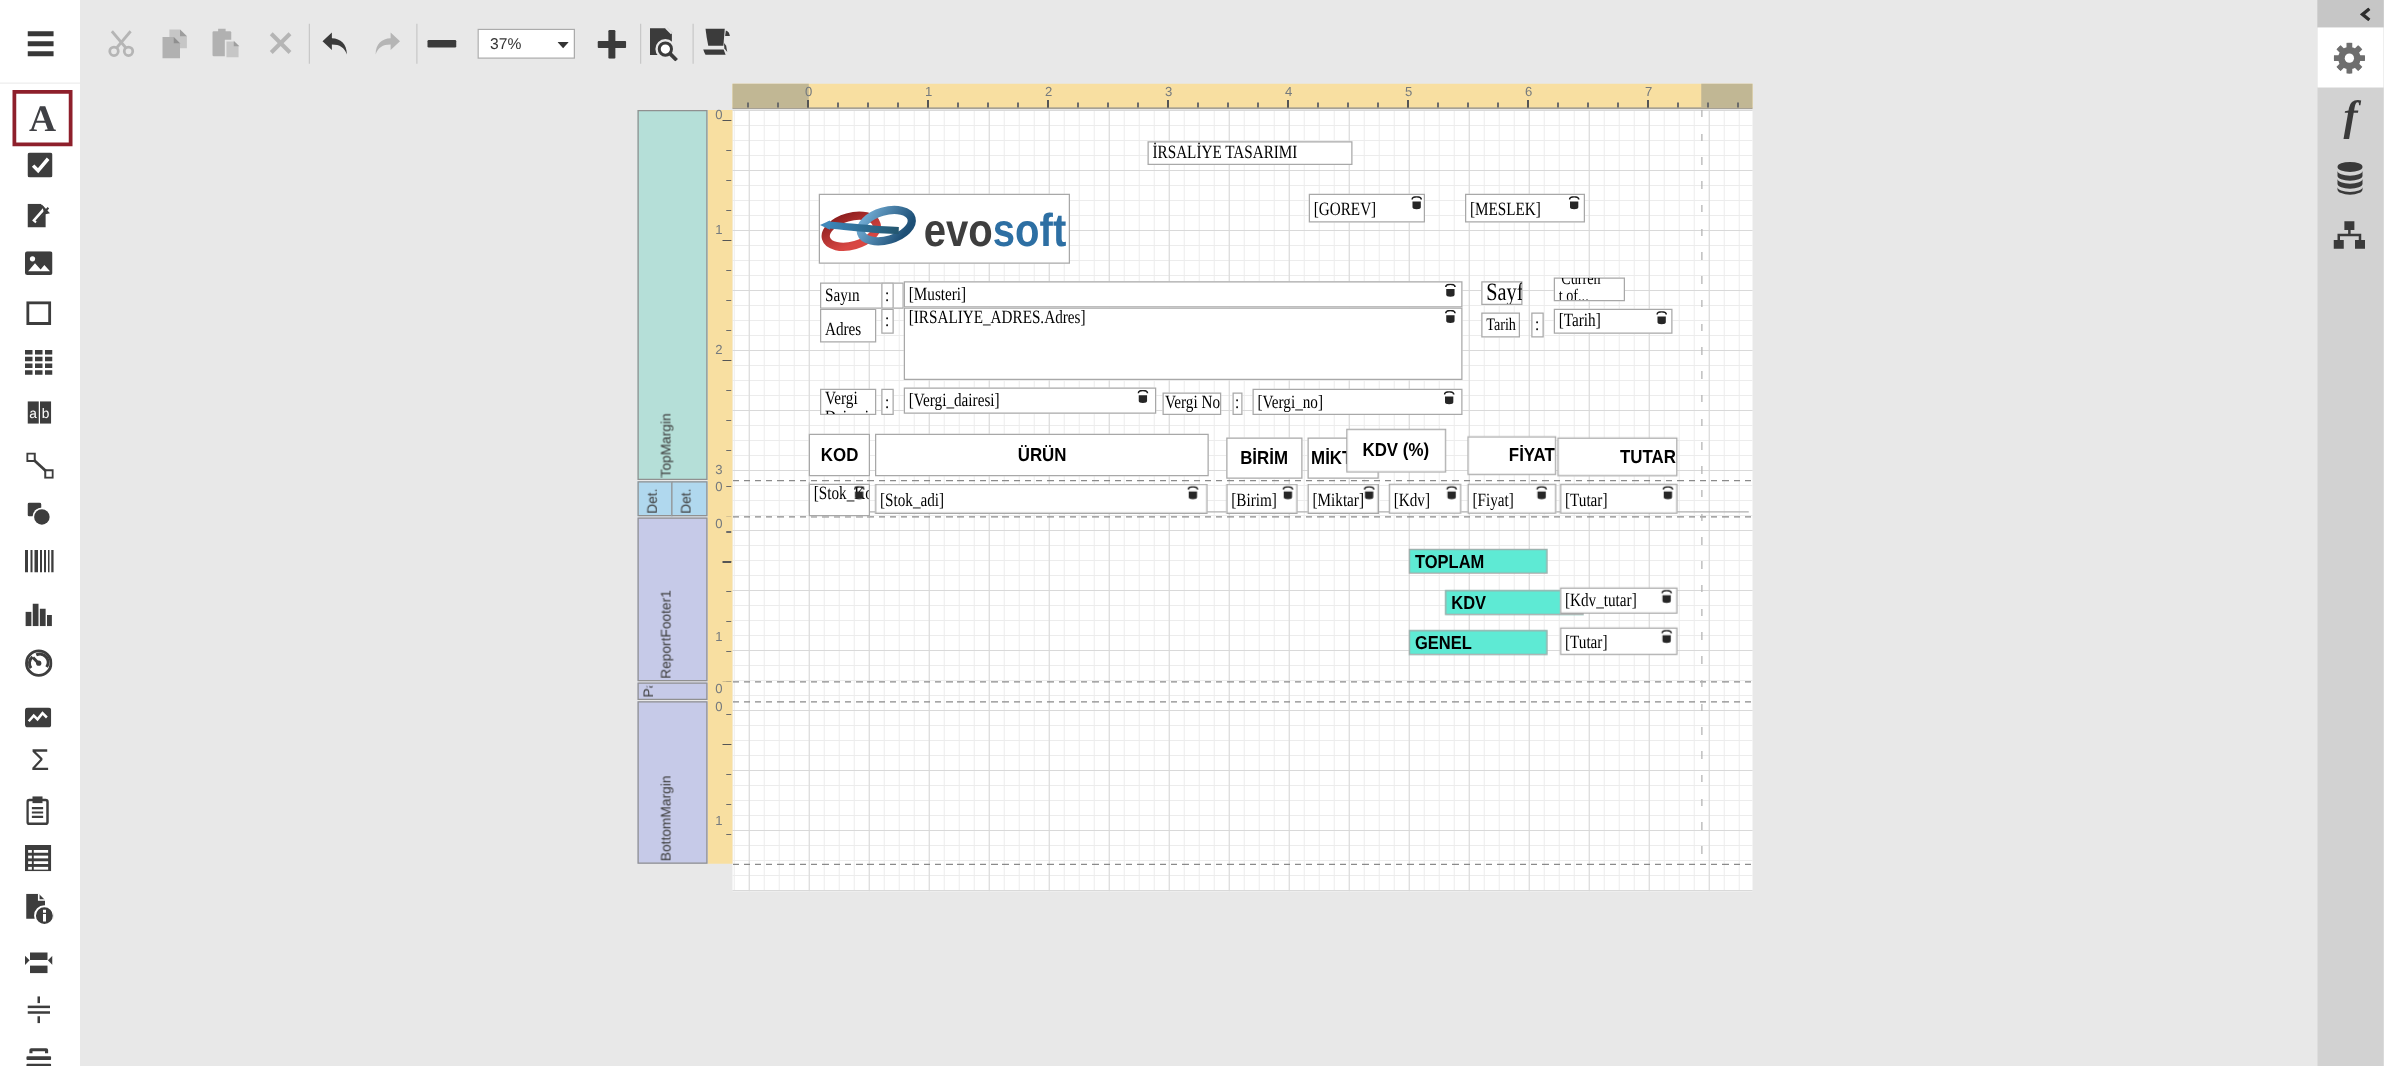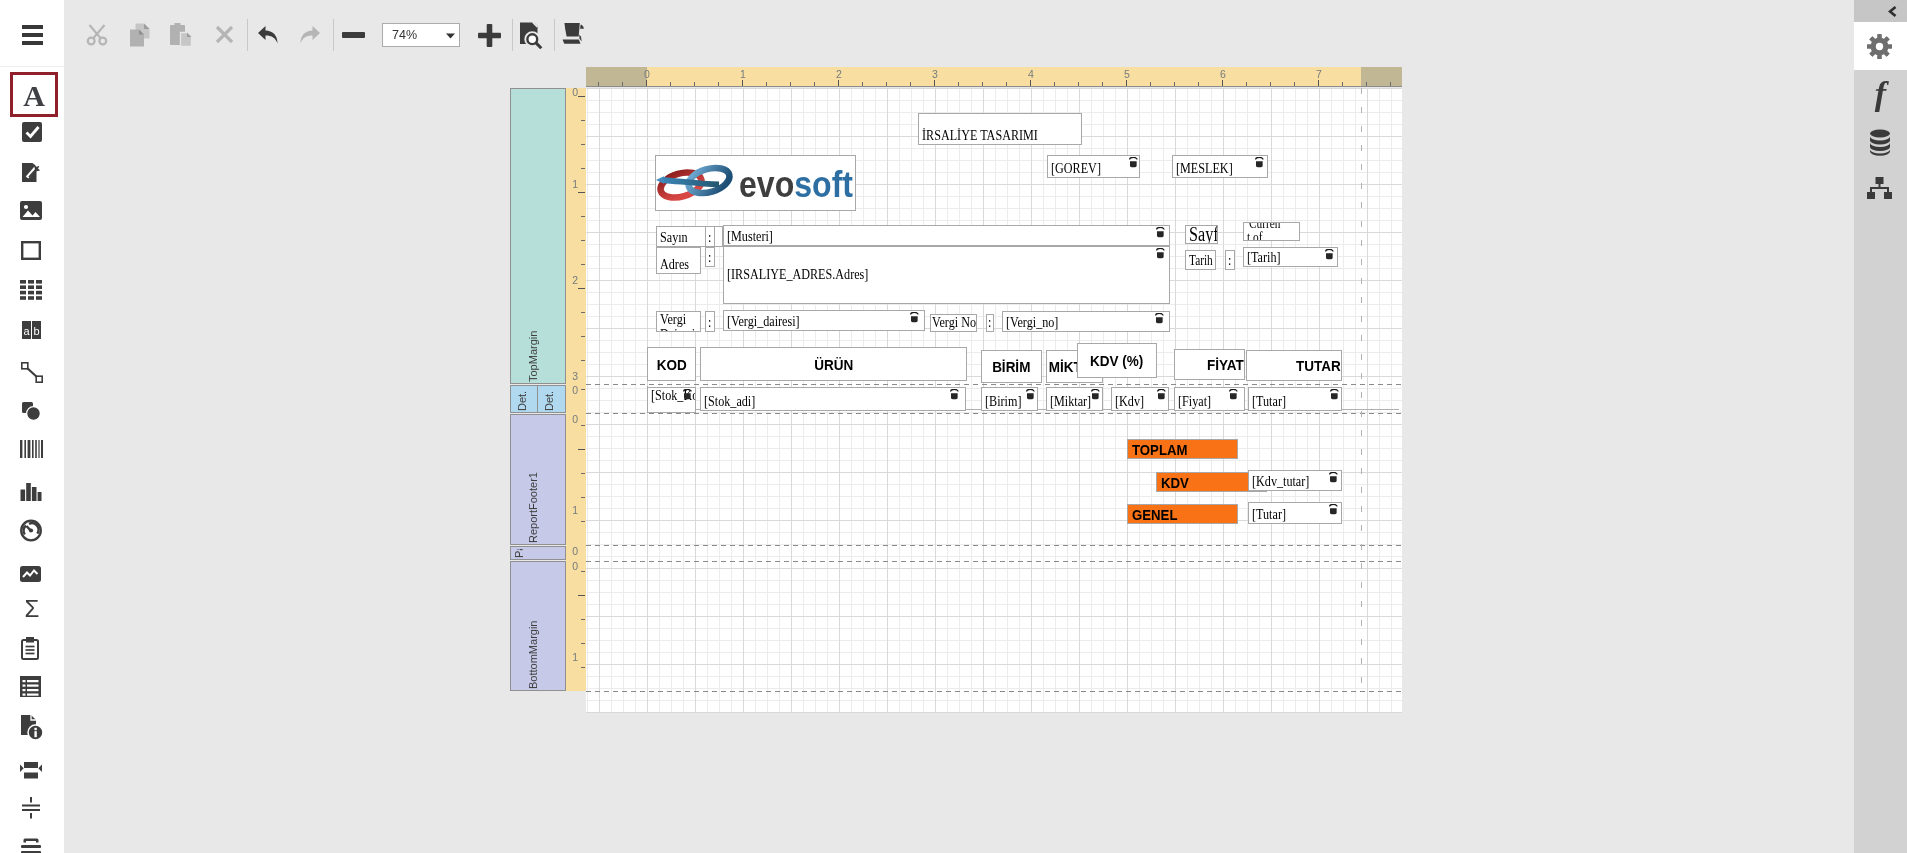--- a/index.html
+++ b/index.html
@@ -9,21 +9,21 @@
 #lbar{left:0;top:0;width:64px;height:853px;background:#fff}
 #lbar svg{display:block}
 
 .b{position:absolute;border:1px solid #a8a8a8;background:#fff;font-family:"Liberation Serif",serif;font-size:15px;color:#000;overflow:hidden;display:flex;align-items:flex-end;padding:0 0 1px 3px;line-height:15px;white-space:pre-wrap}
 .b s{text-decoration:none;display:inline-block;transform:scaleX(0.81) translateZ(0);transform-origin:0 100%;white-space:pre-wrap}
 .h{position:absolute;border:1px solid #a8a8a8;background:#fff;overflow:hidden;display:flex;align-items:center;justify-content:center}
 .h span,.g span{font-weight:bold;font-size:15px;white-space:nowrap;color:#000}
 .h span{transform:scaleX(.90) translateZ(0)}
 .h.r{justify-content:flex-end}
 .h.r span{transform-origin:right center}
-.g{position:absolute;border:1px solid #a8a8a8;background:#f97316;overflow:hidden;display:flex;align-items:center;padding-left:4px}
+.g{position:absolute;border:1px solid #a8a8a8;background:#5eead4;overflow:hidden;display:flex;align-items:center;padding-left:4px}
 .g span{font-size:15px;transform:scaleX(.88) translateZ(0);transform-origin:left center}
 .bar{position:absolute;width:9px;height:12px}
 .dash{position:absolute;height:1px;background:repeating-linear-gradient(90deg,#8a8a8a 0 5px,rgba(0,0,0,0) 5px 9px)}
 .vdash{position:absolute;width:1px;background:repeating-linear-gradient(180deg,#b2b2b2 0 6px,rgba(0,0,0,0) 6px 19px)}
 .vtext{position:absolute;transform:rotate(-90deg) translateZ(0);transform-origin:0 0;font-size:11px;color:#3c3c3c;white-space:nowrap;overflow:hidden;height:14px;line-height:14px}
 .num{position:absolute;font-size:10.5px;color:#757a7e;width:20px;text-align:center}
 .vnum{position:absolute;font-size:10.5px;color:#757a7e;width:12px;text-align:right}
 </style></head><body>
 <div id="app">
 
@@ -99,21 +99,21 @@
 
 <svg width="0" height="0" style="position:absolute">
       <defs>
 <g id="brl">
           <path d="M0.7 2.7 A4.1 2.5 0 0 1 8.9 2.7" fill="none" stroke="#1a1a1a" stroke-width="1.5"></path>
           <path d="M1.1 4.6 L1.1 9.6 A3.7 1.7 0 0 0 8.5 9.6 L8.5 4.6 Z" fill="#262626"></path>
         </g>
 </defs>
     </svg>
 <div id="els">
-<div class="b" style="left:918px;top:113px;width:164px;height:32px"><s>İRSALİYE TASARIMI</s></div>
+<div class="b" style="left:918px;top:113px;width:164px;height:19px"><s>İRSALİYE TASARIMI</s></div>
 <div class="a" style="left:655px;top:155px;width:201px;height:56px;border:1px solid #a8a8a8;background:#fff">
 <svg width="199" height="54" viewBox="0 0 199 54">
 <defs>
 <linearGradient id="lgR" x1="0" y1="0" x2="0.3" y2="1">
               <stop offset="0" stop-color="#8f1f1f"></stop>
               <stop offset="1" stop-color="#d84743"></stop>
             </linearGradient>
 <linearGradient id="lgB" x1="0" y1="0" x2="1" y2="0.6">
               <stop offset="0" stop-color="#79b4dc"></stop>
               <stop offset="1" stop-color="#1d4f76"></stop>
@@ -142,21 +142,21 @@
 <div class="b" style="left:705px;top:226px;width:10px;height:21px;padding-left:2px"><s>:</s></div>
 <div class="b" style="left:723px;top:225px;width:447px;height:21px"><s>[Musteri]</s></div>
 <svg class="bar" style="left:1156px;top:227px" viewBox="0 0 10 13">
         <use href="#brl"></use>
       </svg>
 <div class="b" style="left:1185px;top:225px;width:33px;height:19px;font-size:20px"><s>Sayfa</s></div>
 <div class="b" style="left:1243px;top:222px;width:57px;height:19px;font-size:14px;line-height:14px;align-items:center"><s>'Curren
 t of...</s></div>
 <div class="b" style="left:656px;top:247px;width:45px;height:27px"><s>Adres</s></div>
 <div class="b" style="left:705px;top:247px;width:10px;height:20px;padding-left:2px"><s>:</s></div>
-<div class="b" style="left:723px;top:246px;width:447px;height:58px;align-items:center"><s>[IRSALIYE_ADRES.Adres]</s></div>
+<div class="b" style="left:723px;top:246px;width:447px;height:58px;align-items:flex-start"><s>[IRSALIYE_ADRES.Adres]</s></div>
 <svg class="bar" style="left:1156px;top:248px" viewBox="0 0 10 13">
         <use href="#brl"></use>
       </svg>
 <div class="b" style="left:1185px;top:250px;width:31px;height:20px;font-size:14px"><s>Tarih</s></div>
 <div class="b" style="left:1225px;top:250px;width:10px;height:20px;padding-left:2px"><s>:</s></div>
 <div class="b" style="left:1243px;top:247px;width:95px;height:20px"><s>[Tarih]</s></div>
 <svg class="bar" style="left:1325px;top:249px" viewBox="0 0 10 13">
         <use href="#brl"></use>
       </svg>
 <div class="b" style="left:656px;top:311px;width:45px;height:21px;align-items:flex-start"><s>Vergi Dairesi</s></div>
@@ -401,21 +401,21 @@
 <div class="a" style="left:247px;top:19px;width:1px;height:32px;background:#c8c8c8"></div>
 <svg class="a" style="left:254px;top:22px" width="27" height="26" viewBox="0 0 27 26">
         <path d="M11.5 4 L4 11 L11.5 18 V13.5 C18 13.5 21.5 16 23.5 21.5 C23.5 13 18.5 8.8 11.5 8.6 Z" fill="#3b3b3b"></path>
       </svg>
 <svg class="a" style="left:297px;top:22px" width="27" height="26" viewBox="0 0 27 26">
         <path d="M15.5 4 L23 11 L15.5 18 V13.5 C9 13.5 5.5 16 3.5 21.5 C3.5 13 8.5 8.8 15.5 8.6 Z" fill="#b5b5b5"></path>
       </svg>
 <div class="a" style="left:333px;top:19px;width:1px;height:32px;background:#c8c8c8"></div>
 <div class="a" style="left:342px;top:32px;width:23px;height:5.5px;background:#3b3b3b;border-radius:1px"></div>
 <div class="a" style="left:382px;top:23px;width:78px;height:24px;background:#fff;border:1px solid #ababab"></div>
-<div class="a" style="left:392px;top:28px;font-size:12.5px;color:#333">74%</div>
+<div class="a" style="left:392px;top:28px;font-size:12.5px;color:#333">37%</div>
 <svg class="a" style="left:446px;top:33px" width="9" height="6" viewBox="0 0 9 6">
         <polygon points="0,0.5 9,0.5 4.5,5.5" fill="#333"></polygon>
       </svg>
 <svg class="a" style="left:478px;top:24px" width="23" height="23" viewBox="0 0 23 23" fill="#3b3b3b">
         <rect x="0" y="8.7" width="23" height="5.6" rx="1"></rect>
         <rect x="8.7" y="0" width="5.6" height="23" rx="1"></rect>
       </svg>
 <div class="a" style="left:512px;top:19px;width:1px;height:32px;background:#c8c8c8"></div>
 <svg class="a" style="left:519px;top:21px" width="24" height="28" viewBox="0 0 24 28">
         <path d="M1 1.5 H14 L18.5 6 V23 H1 Z" fill="#3b3b3b"></path>

